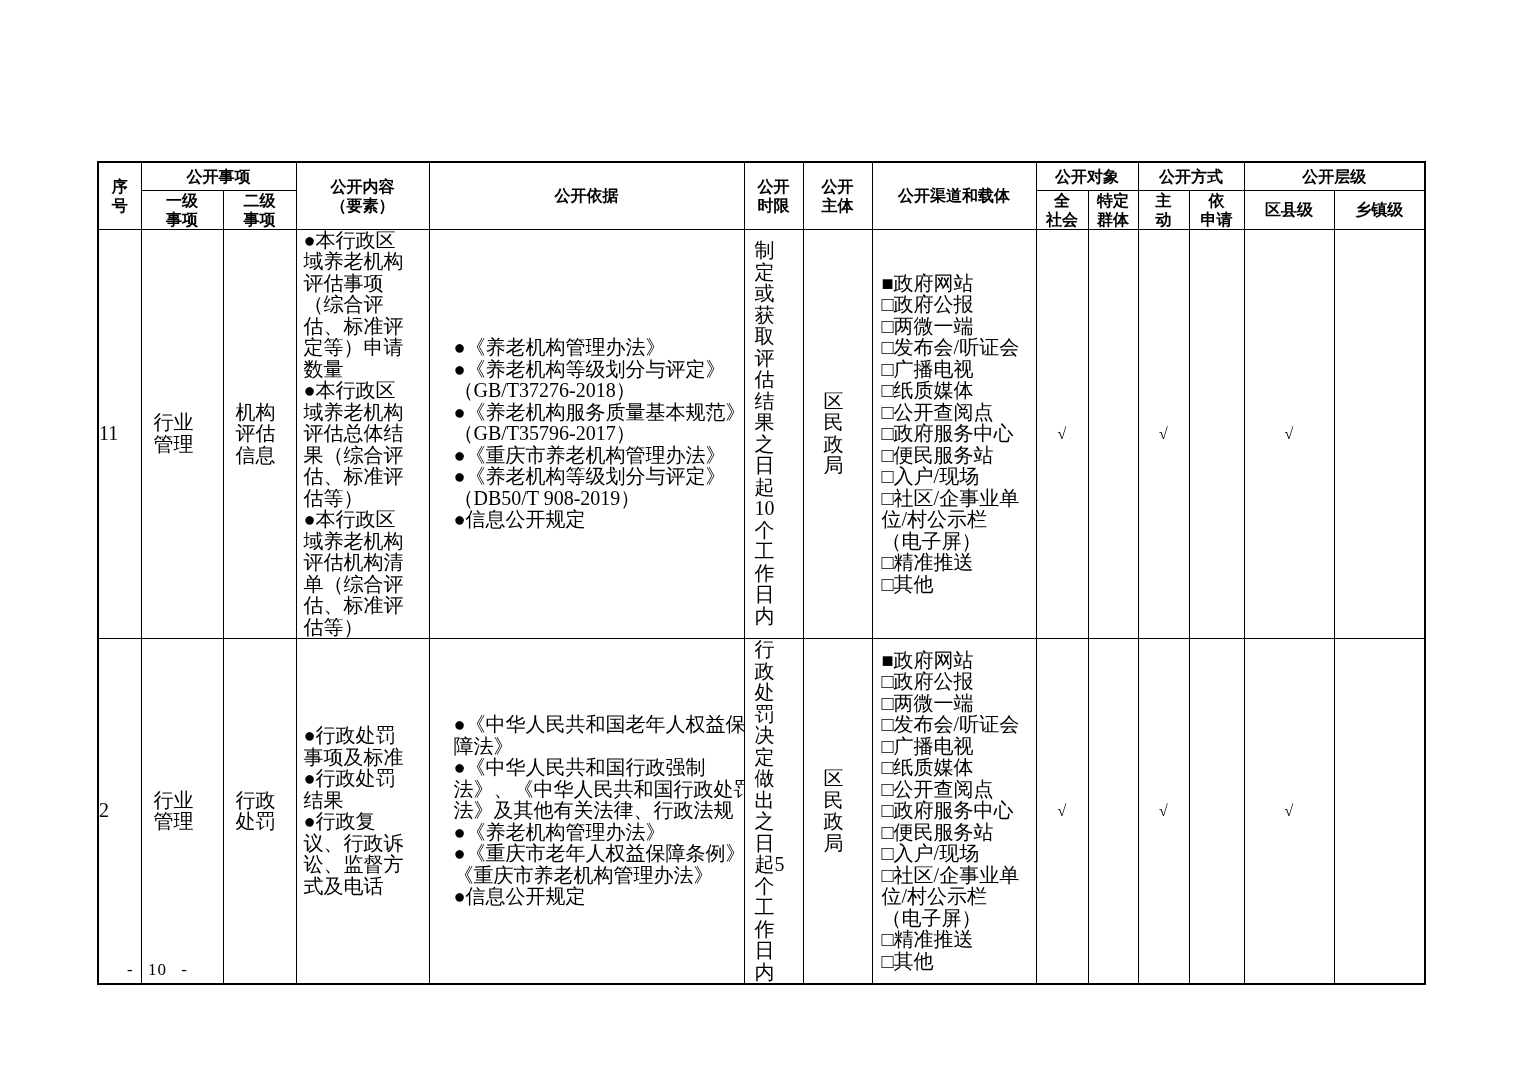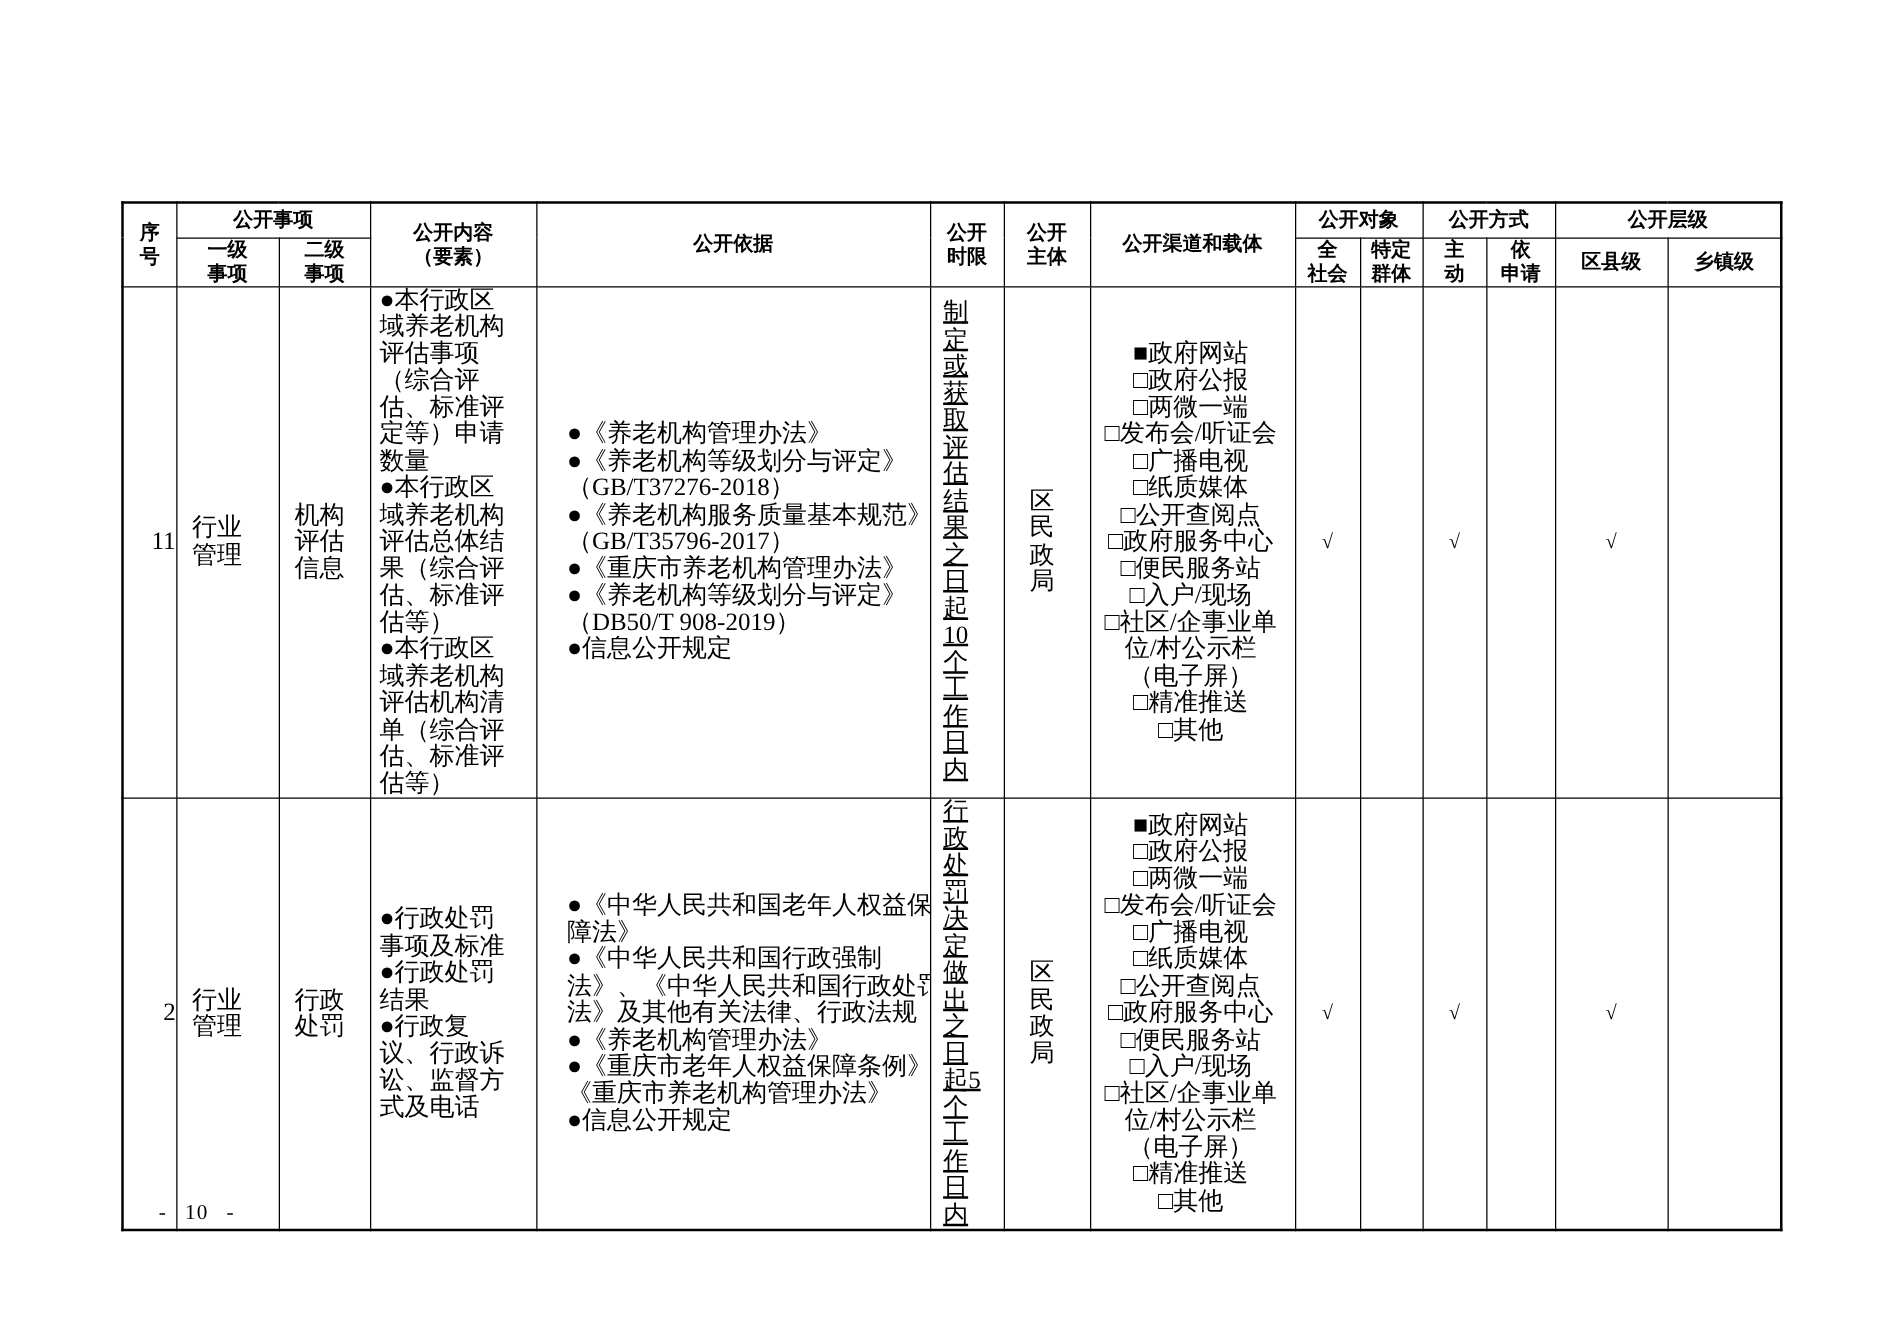--- a/index.html
+++ b/index.html
@@ -40,29 +40,29 @@
   }
   tr.hrow1 { height: 28px; }
   tr.hrow2 { height: 38px; }
   tr.brow1 { height: 317px; }
   tr.brow2 { height: 333px; }
   .disclosure td {
     font-size: 20px;
     line-height: 21.5px;
     vertical-align: middle;
   }
-  td.num   { text-align: right; }
+  td.num   { text-align: left; }
   td.check { text-align: center; font-size: 16px; }
   .inner { white-space: pre-line; text-align: left; }
   td.lv      .inner { width: 56px;  margin-left: 12px; }
   td.content .inner { width: 106px; margin-left: 7px;  }
   td.basis   .inner { width: 300px; margin-left: 24px;  }
-  td.time    .inner { width: 38px;  margin-left: 10px; text-decoration: underline; }
+  td.time    .inner { width: 38px;  margin-left: 10px; }
   td.subject .inner { width: 36px;  margin-left: 20px; }
-  td.chan    .inner { width: 142px; margin-left: 9px; text-align: center;  }
+  td.chan    .inner { width: 142px; margin-left: 9px;  }
   .footer {
     position: absolute;
     left: 127px;
     top: 960px;
     font-size: 17px;
     word-spacing: 9px;
     letter-spacing: 1px;
   }
 </style>
 </head>

